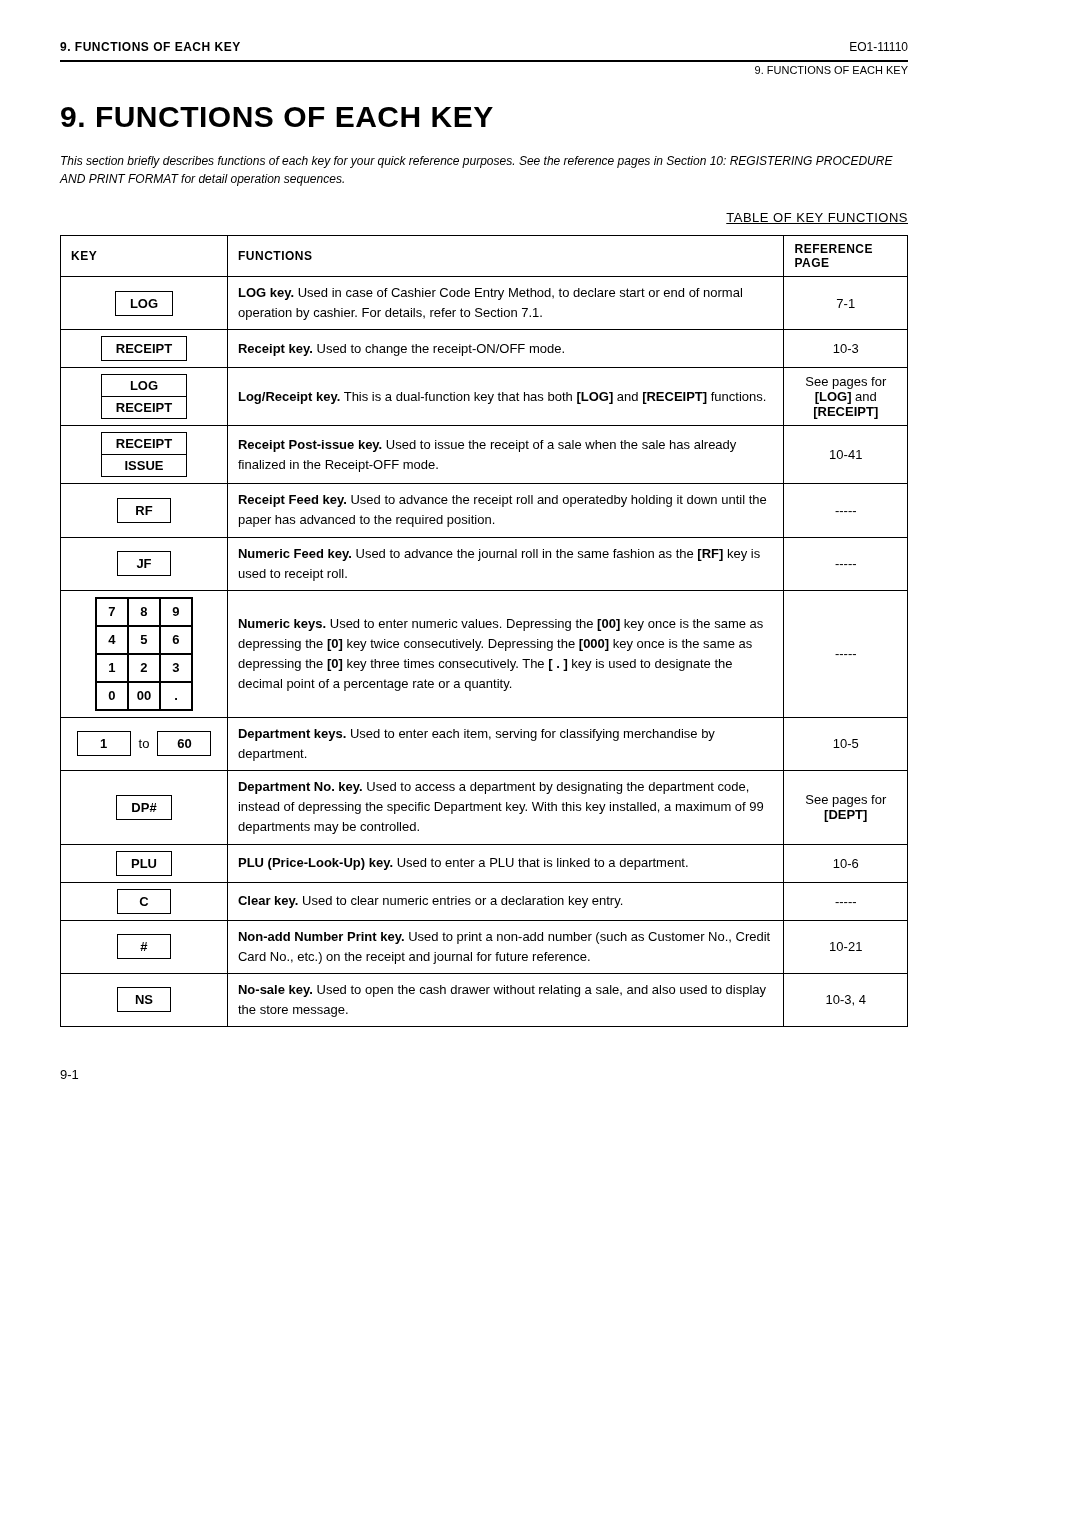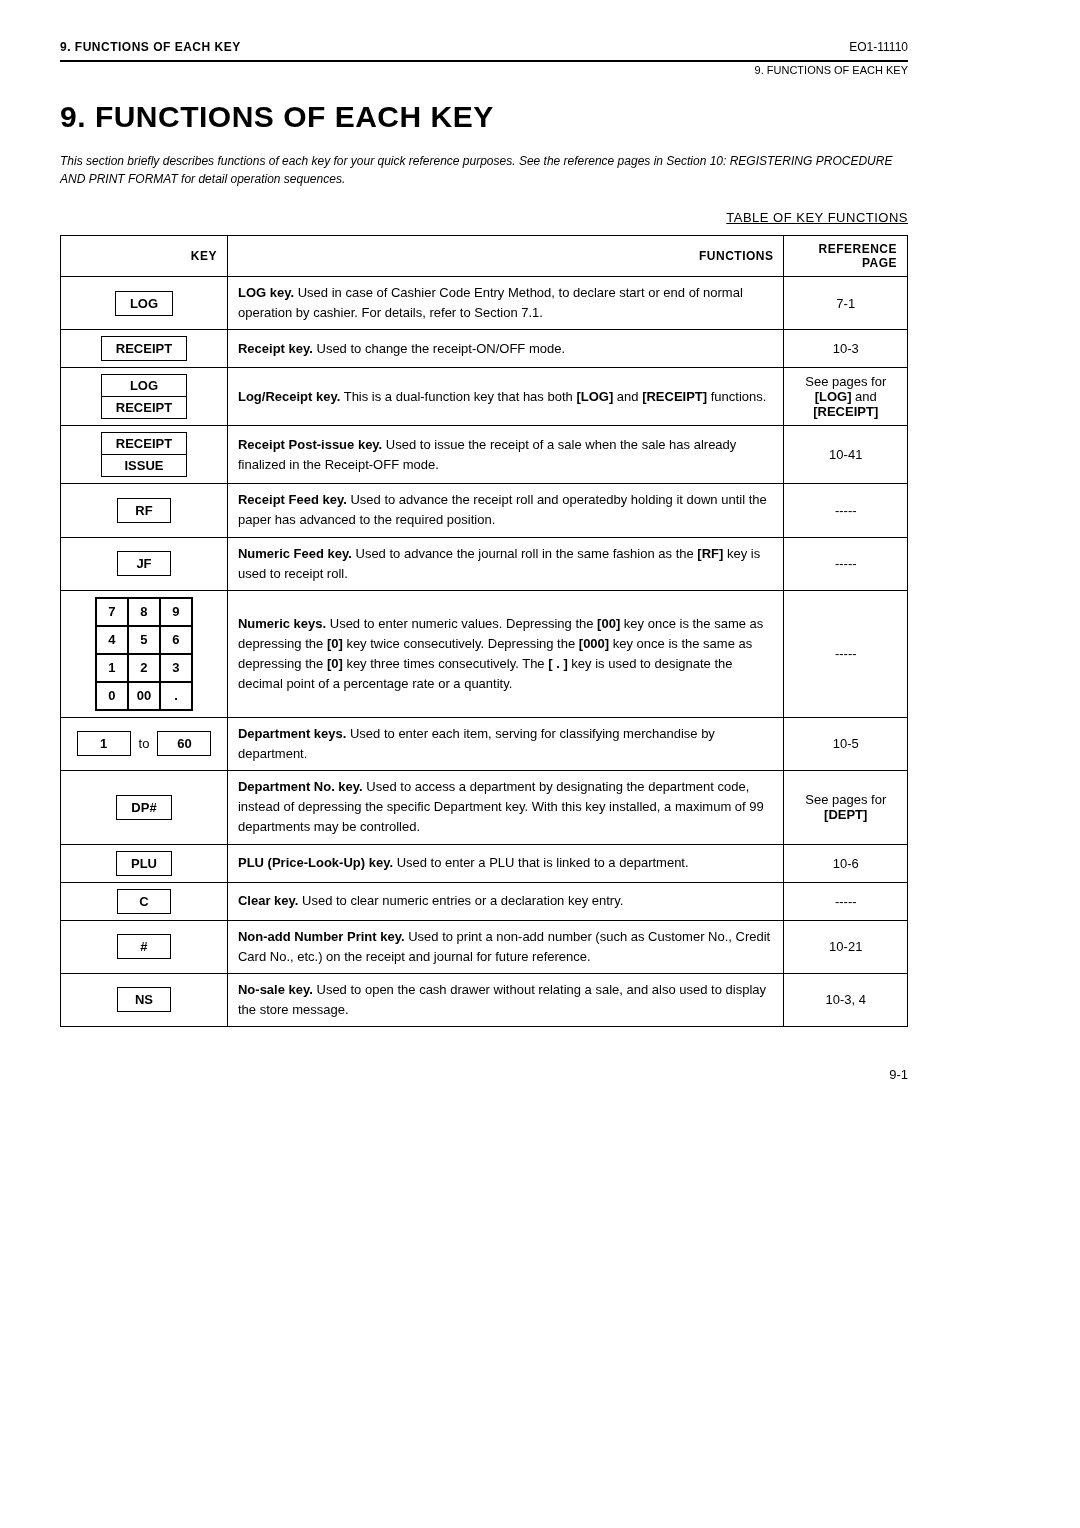--- a/index.html
+++ b/index.html
@@ -68,21 +68,21 @@
       width: 100%;
       border-collapse: collapse;
       font-size: 13px;
     }
     .main-table th, .main-table td {
       border: 1px solid #000;
       padding: 6px 10px;
       vertical-align: middle;
     }
     .main-table thead th {
-      text-align: right;
+      text-align: left;
       font-weight: bold;
       font-size: 12px;
       letter-spacing: 0.5px;
       background: #fff;
     }
     .col-key { width: 170px; text-align: center; }
     .col-functions { width: 680px; margin-left: 28px; }
     .col-ref { width: 130px; text-align: center; }
     
     .key-btn {
@@ -140,21 +140,21 @@
     }
     .dept-key-row .key-btn {
       padding: 4px 10px;
       font-weight: bold;
     }
     
     .func-text { line-height: 1.55; }
     .func-text b { font-weight: bold; }
     
     .footer {
-      text-align: right;
+      text-align: left;
       margin-top: 40px;
       font-size: 13px;
     }
   </style>
 </head>
 <body>
 
 <div class="page">
 
   <div class="header">

